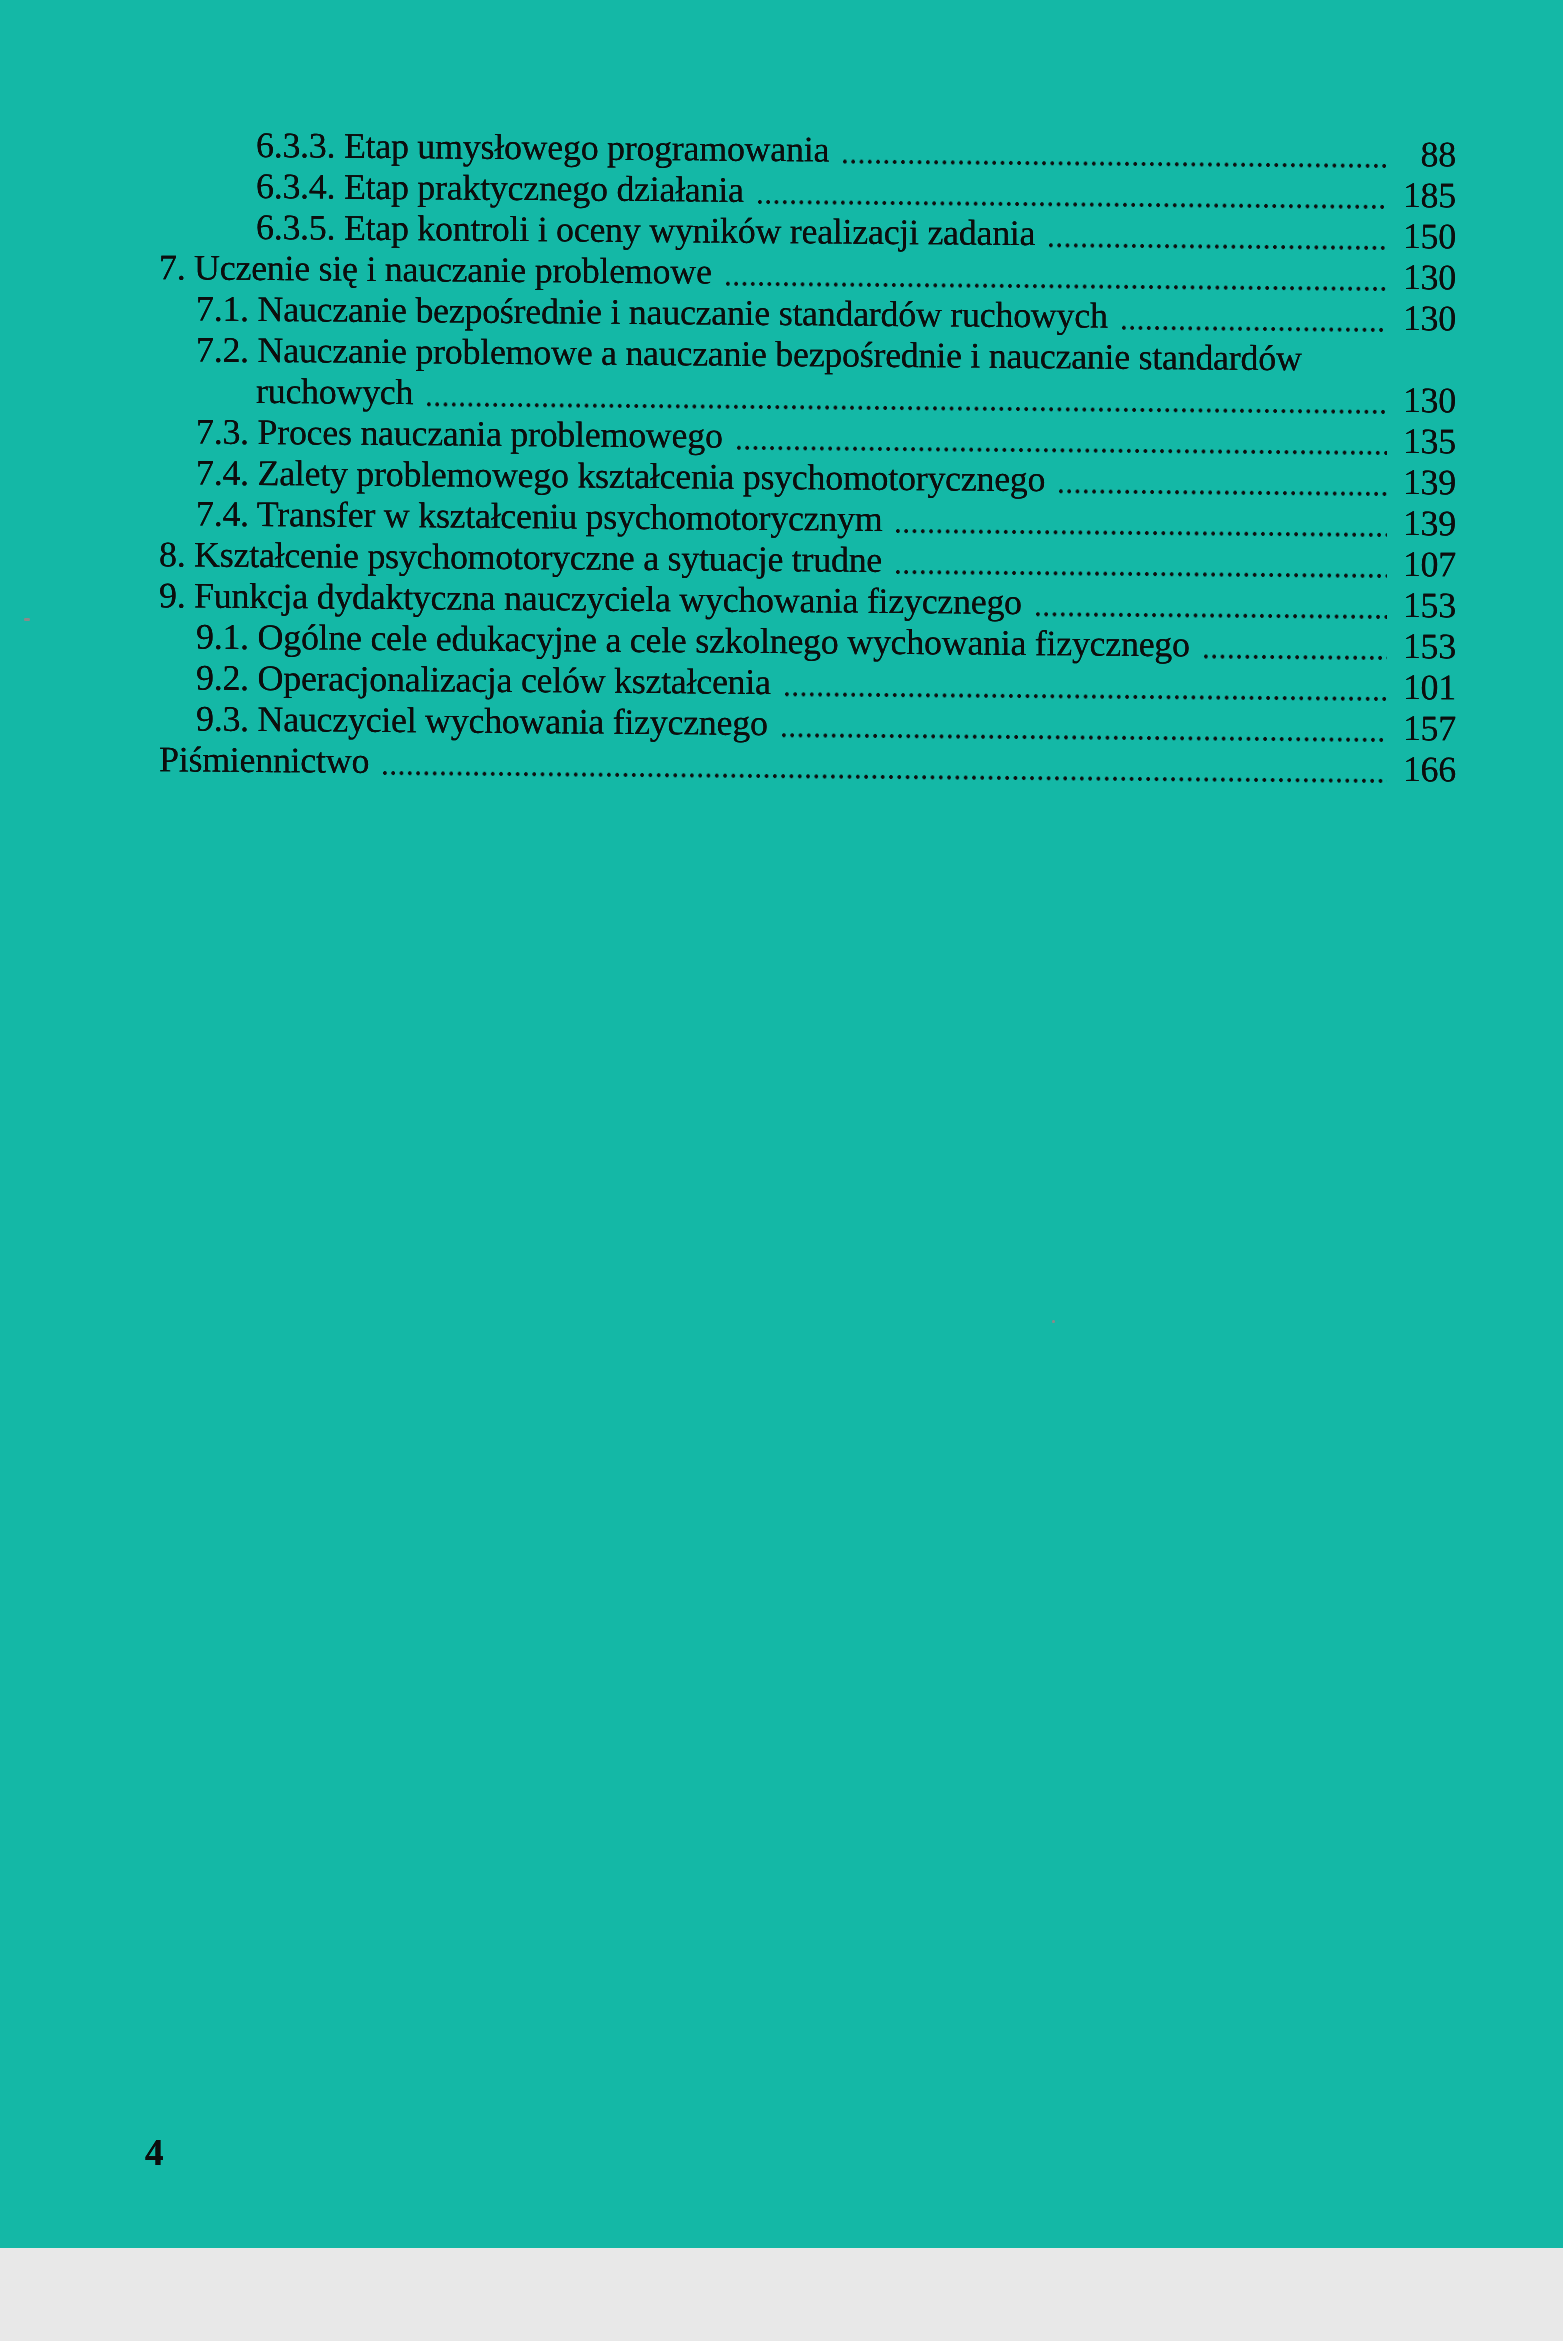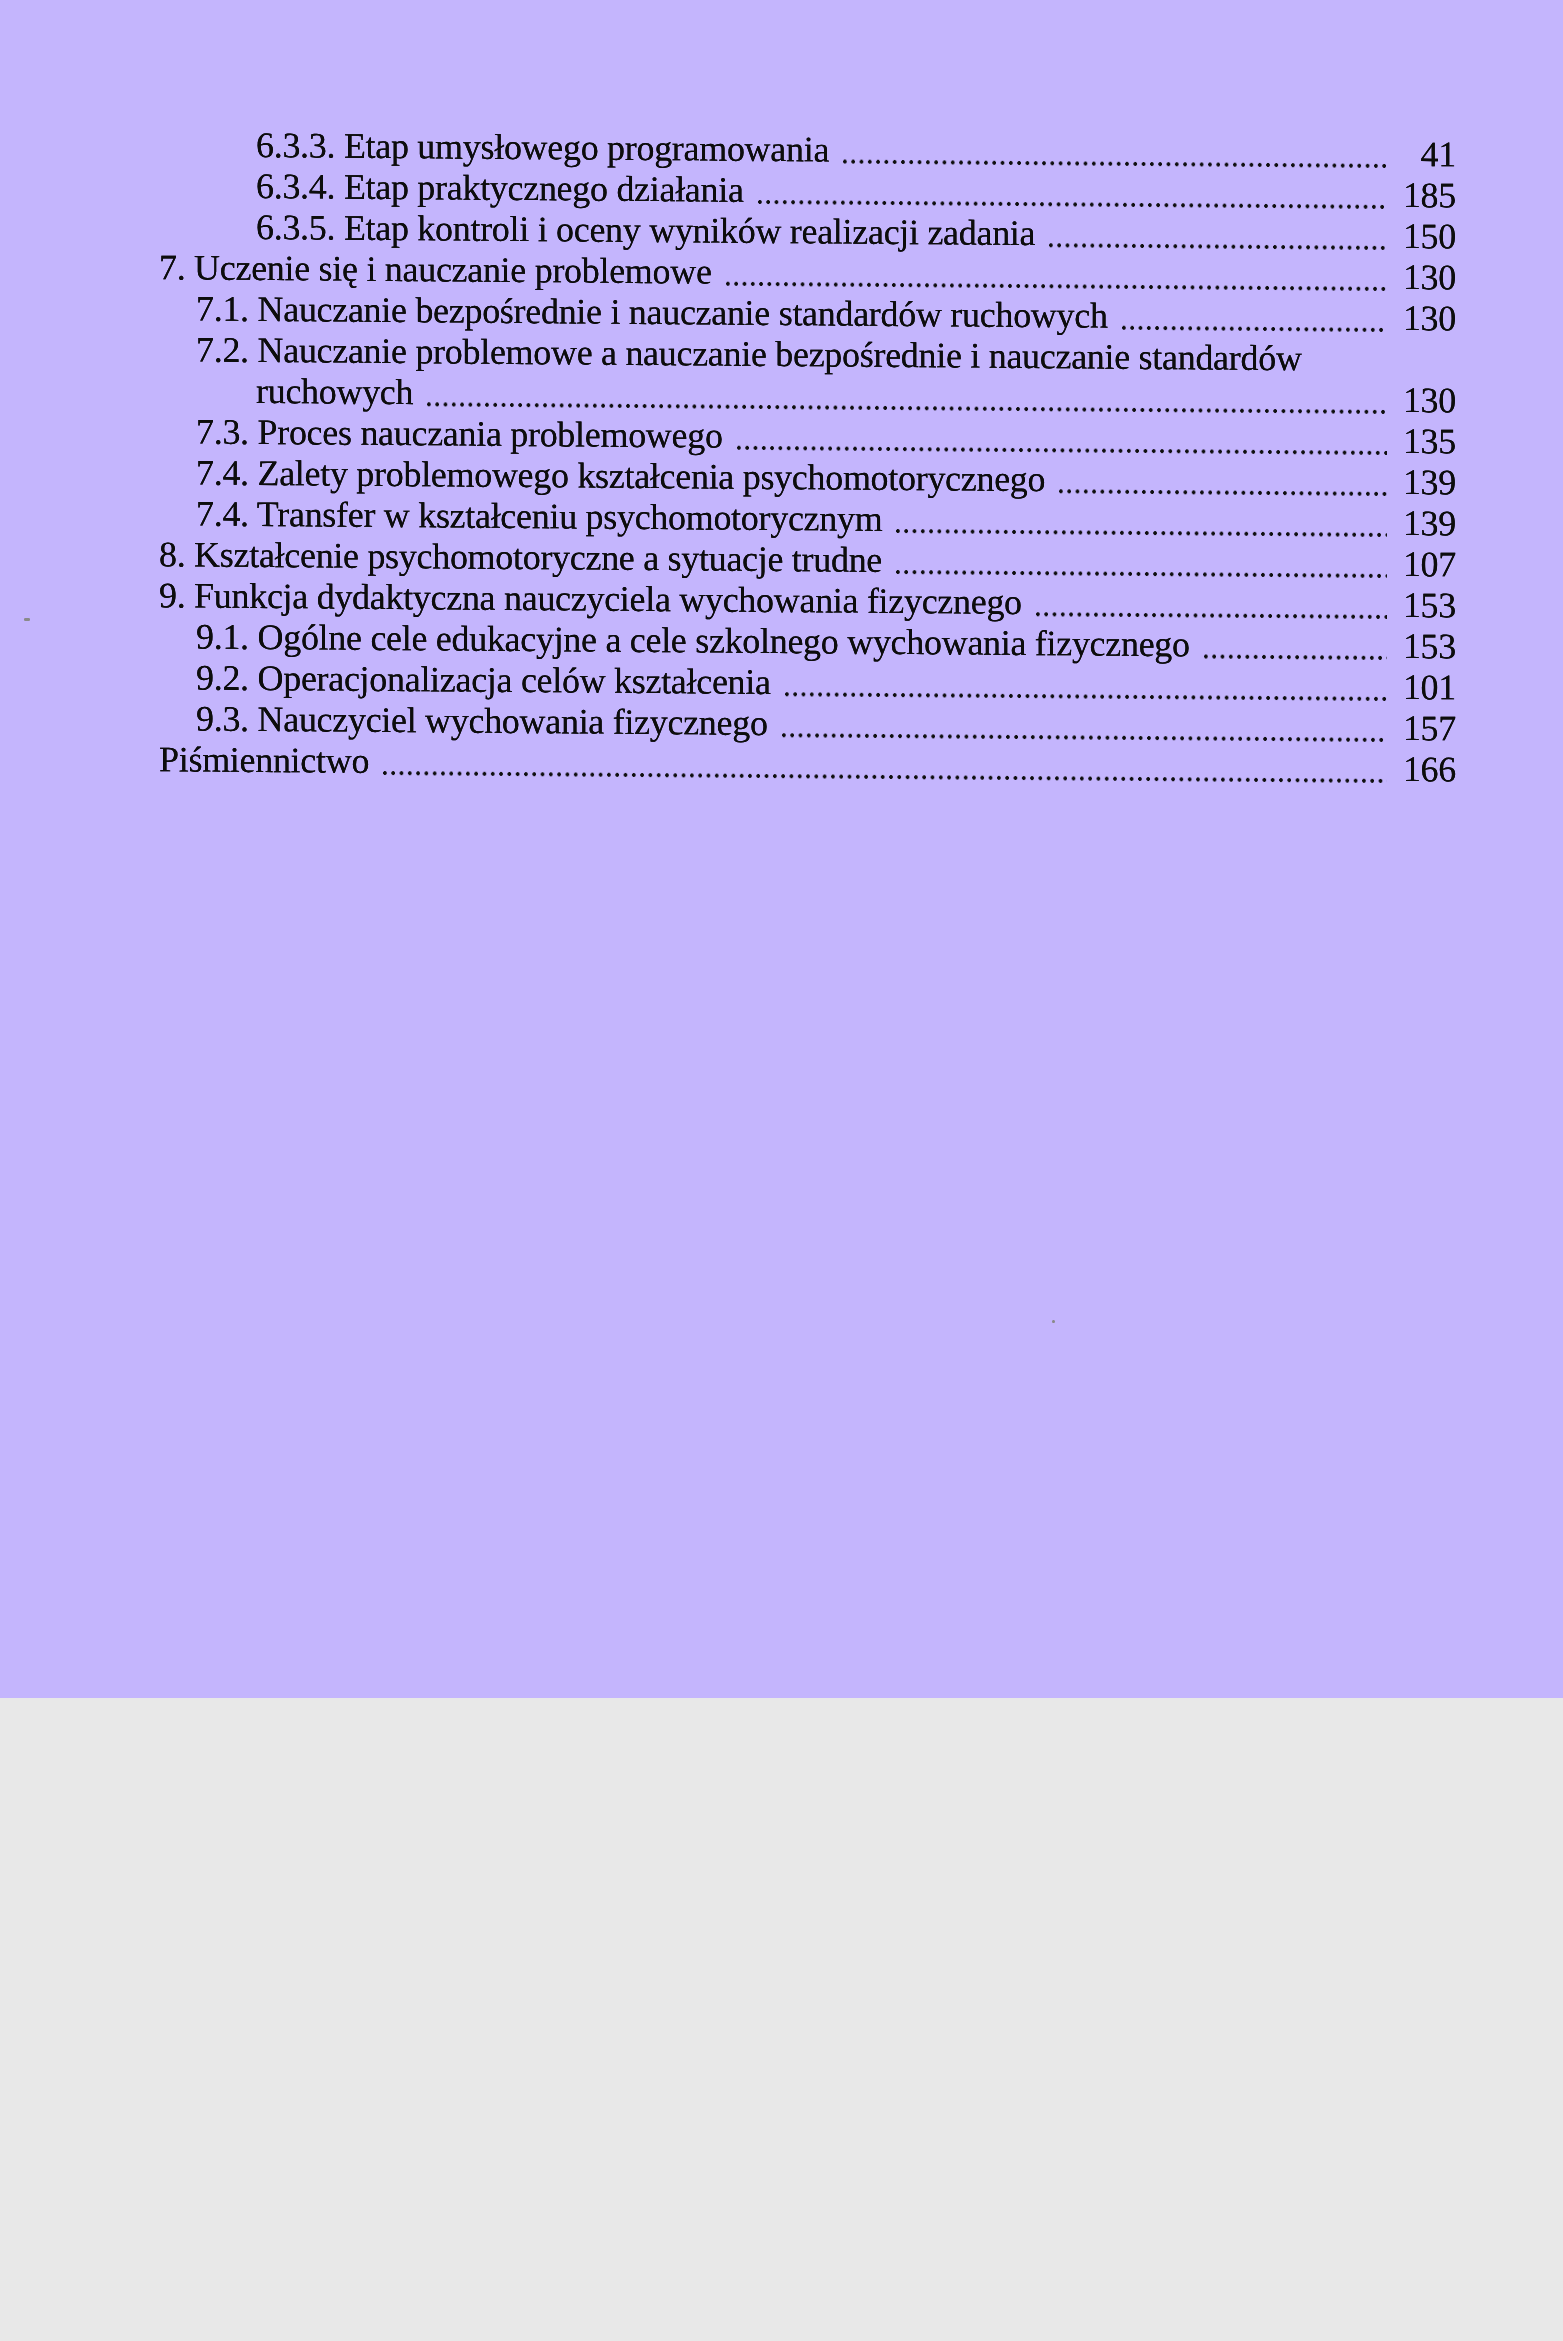--- a/index.html
+++ b/index.html
@@ -1,22 +1,22 @@
 <!DOCTYPE html>
 <html style="font-size:10.2px"><head>
 <meta charset="utf-8">
 <style>
   html, body { margin: 0; padding: 0; }
   body { background: #e8e8e8; }
 
   .sheet {
     position: relative;
     width: 1564px;
-    height: 1698px;
-    background: #c4b5fd;
+    height: 2248px;
+    background: #14b8a6;
     overflow: hidden;
     color: #0d0d0d;
     font-family: "Liberation Serif", "DejaVu Serif", serif;
   }
 
   
   .toc {
     position: absolute;
     top: 123px;
     left: 0;
@@ -82,21 +82,21 @@
 </style>
 </head>
 <body>
 
 <div class="sheet">
 
   <div class="toc" id="toc">
       <div class="row i2">
     <span class="title">6.3.3. Etap umysłowego programowania</span>
     <span class="leader"></span>
-    <span class="pagenum">41</span>
+    <span class="pagenum">88</span>
   </div>
       <div class="row i2">
     <span class="title">6.3.4. Etap praktycznego działania</span>
     <span class="leader"></span>
     <span class="pagenum">185</span>
   </div>
       <div class="row i2">
     <span class="title">6.3.5. Etap kontroli i oceny wyników realizacji zadania</span>
     <span class="leader"></span>
     <span class="pagenum">150</span>

